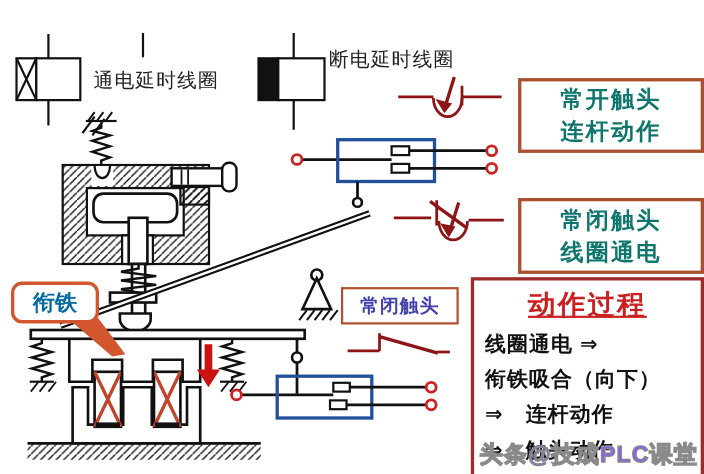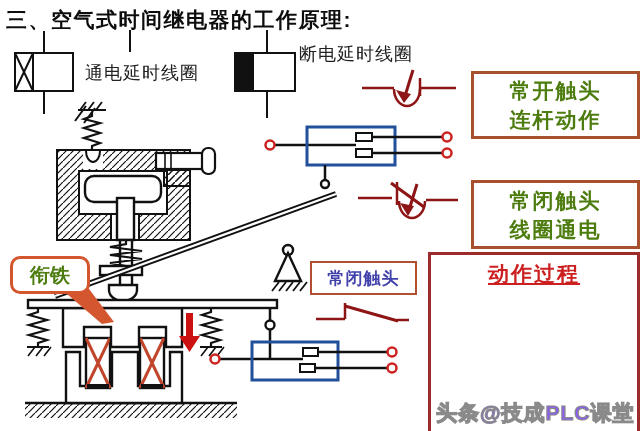--- a/index.html
+++ b/index.html
@@ -11,39 +11,39 @@
   #diagram-svg{position:absolute;left:0;top:0;z-index:1;}
   .txt{z-index:10;color:#111;}
   #page-title{left:6px;top:6px;font-size:21px;font-weight:700;letter-spacing:1.5px;color:#0d0d0d;}
   .coil-label{font-size:18px;letter-spacing:1px;color:#222;}
   #coil-label-left{left:85px;top:61px;}
   #coil-label-right{left:299px;top:42px;}
   #armature-callout{
     left:10px;top:256px;width:74px;height:32px;background:#fff;
     border:3px solid #d4562e;border-radius:10px;z-index:11;
     display:flex;align-items:center;justify-content:center;
-    font-size:20px;font-weight:700;color:#4d7c0f;
+    font-size:20px;font-weight:700;color:#0369a1;
   }
   .red-box{
     background:#fff;border:3px solid #a8502e;z-index:10;
     display:flex;flex-direction:column;align-items:center;justify-content:center;
   }
-  .red-box .bl{font-size:21px;font-weight:700;color:#4d7c0f;line-height:29px;letter-spacing:2px;}
+  .red-box .bl{font-size:21px;font-weight:700;color:#0f766e;line-height:29px;letter-spacing:2px;}
   #box-no-delay{left:471px;top:71px;width:163px;height:62px;}
   #box-nc-delay{left:471px;top:180px;width:163px;height:63px;}
   #box-nc-small{
     left:310px;top:261px;width:103px;height:30px;background:#fff;
     border:2.5px solid #b0502e;z-index:10;display:flex;align-items:center;justify-content:center;
     font-size:17px;font-weight:700;color:#4141ab;letter-spacing:1px;
   }
   #process-box{
     left:428px;top:252px;width:206px;height:186px;background:#fff;
     border:3.5px solid #9e2b2b;z-index:9;
   }
-  #process-title{margin-top:5px;text-align:center;font-size:21px;font-weight:700;
+  #process-title{margin-top:5px;text-align:center;font-size:25px;font-weight:700;
     color:#cc2020;text-decoration:underline;letter-spacing:2px;}
   .process-line{font-size:19px;font-weight:700;color:#111;line-height:32px;padding-left:10px;letter-spacing:1px;}
   #process-lines{margin-top:5px;}
   #watermark{
     left:436px;top:399px;z-index:30;font-size:21px;font-weight:700;
     color:#8b5cf6;-webkit-text-stroke:1.2px #8a8a8a;
     text-shadow:0 0 1px #999;letter-spacing:1px;
   }
 </style>
 </head>
@@ -163,21 +163,20 @@
     </g>
     <g stroke="#8e1515" stroke-width="2.5" fill="none">
       <path d="M316,319 H345 M345,303 V319"></path>
       <path d="M345,306 L398,321" stroke-width="3"></path>
       <path d="M397,320 H409"></path>
     </g>
 
     <polygon points="60,288 86,285 114,322 102,324" fill="#d4562e"></polygon>
   </svg>
 
-  <div class="abs txt" id="page-title">三、空气式时间继电器的工作原理:</div>
 
   <div class="abs txt coil-label" id="coil-label-left">通电延时线圈</div>
   <div class="abs txt coil-label" id="coil-label-right">断电延时线圈</div>
 
   <div class="abs" id="armature-callout">
     <span>衔铁</span>
   </div>
 
   <div class="abs red-box" id="box-no-delay">
     <div class="bl">常开触头</div>
@@ -188,17 +187,23 @@
     <div class="bl">常闭触头</div>
     <div class="bl">线圈通电</div>
   </div>
 
   <div class="abs" id="box-nc-small">
     <span>常闭触头</span>
   </div>
 
   <div class="abs" id="process-box">
     <div id="process-title">动作过程</div>
+    <div id="process-lines">
+      <div class="process-line">线圈通电  ⇒</div>
+      <div class="process-line">衔铁吸合（向下）</div>
+      <div class="process-line">⇒　连杆动作</div>
+      <div class="process-line">⇒　触头动作</div>
+    </div>
   </div>
 
   <div class="abs" id="watermark">头条@技成PLC课堂</div>
 
 </div>
 
 </body></html>

